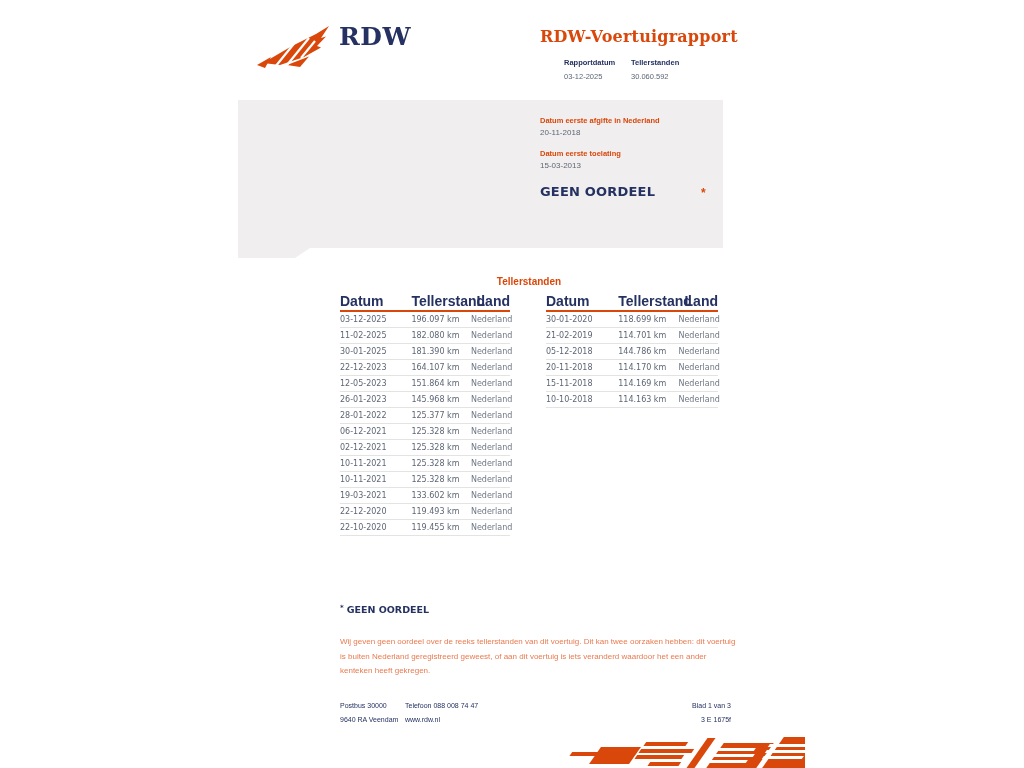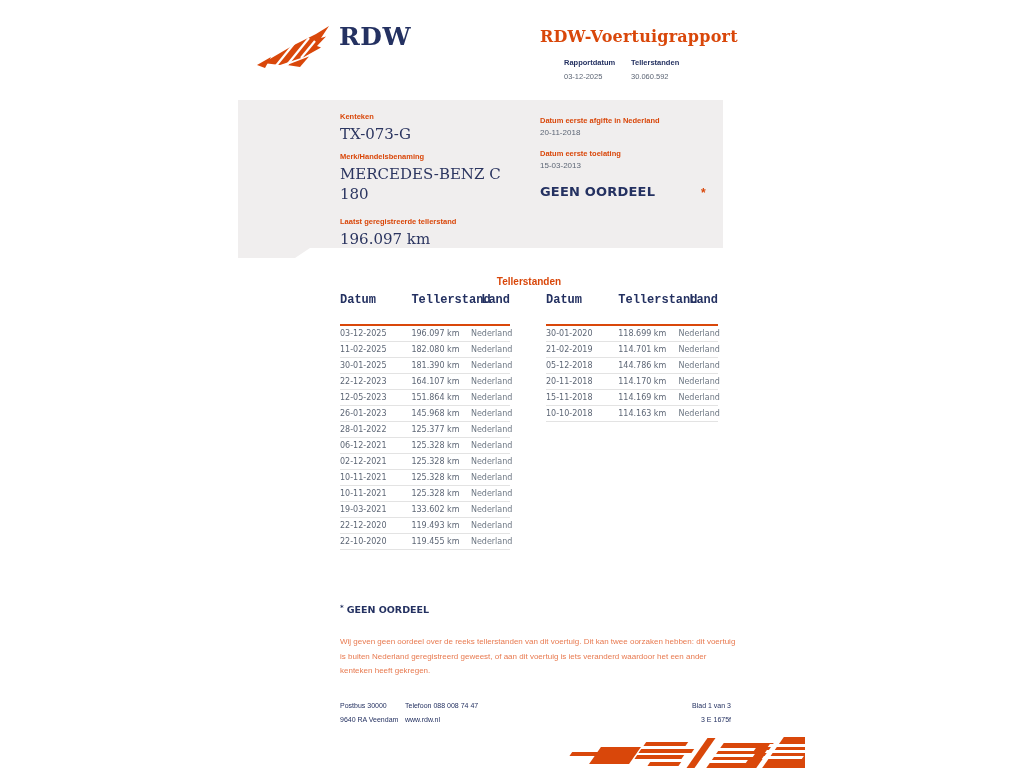--- a/index.html
+++ b/index.html
@@ -34,22 +34,22 @@
   .verdict-star { position:absolute; left:463px; top:86px; color:#d9470a;
                   font-size:12px; font-weight:bold; }
 
   
   .tables-section { position:absolute; left:340px; top:276px; }
   .section-title { font-size:10px; font-weight:bold; color:#d9470a; margin-bottom:6px;text-align:center; }
   .tables-row { display:flex; gap:36px; align-items:flex-start; }
   table { border-collapse:collapse; table-layout:fixed; }
   .tbl-left  { width:170px; }
   .tbl-right { width:172px; }
-  th { font-family:Liberation Mono, monospace; font-size:12px; font-weight:bold; color:#243161;
-       text-align:left; padding:0 0 17px 0; border-bottom:2px solid #d9470a; }
+  th { font-family:Liberation Sans, sans-serif; font-size:14px; font-weight:bold; color:#243161;
+       text-align:left; padding:0 0 1px 0; border-bottom:2px solid #d9470a; }
   td { font-family:"DejaVu Sans", sans-serif; font-size:8px; color:#5d6675;
        padding:3px 0 3px 0; border-bottom:1px solid #e3e3e3; white-space:nowrap; }
   .c-datum { width:42%; }
   .c-stand { width:35%; }
   .c-land  { width:23%; text-align:right; }
   td.c-land { color:#6e7884; }
 
   
   .footnote { position:absolute; left:340px; top:604px; width:400px; }
   .fn-title { font-family:"DejaVu Sans", sans-serif; font-size:9.5px; font-weight:bold; color:#243161; }
@@ -94,28 +94,20 @@
       <div class="meta-label">Rapportdatum</div>
       <div class="meta-value">03-12-2025</div>
     </div>
     <div>
       <div class="meta-label">Tellerstanden</div>
       <div class="meta-value">30.060.592</div>
     </div>
   </div>
 
   <div class="summary-box">
-    <div class="sb-left">
-      <div class="field-label">Kenteken</div>
-      <div class="field-value-lg">TX-073-G</div>
-      <div class="field-label">Merk/Handelsbenaming</div>
-      <div class="field-value-lg">MERCEDES-BENZ C 180</div>
-      <div class="field-label gap-lg">Laatst geregistreerde tellerstand</div>
-      <div class="field-value-lg">196.097 km</div>
-    </div>
     <div class="sb-right">
       <div class="field-label">Datum eerste afgifte in Nederland</div>
       <div class="field-value-sm">20-11-2018</div>
       <div class="field-label">Datum eerste toelating</div>
       <div class="field-value-sm">15-03-2013</div>
       <div class="verdict">GEEN OORDEEL</div>
     </div>
     <div class="verdict-star">*</div>
   </div>
 

